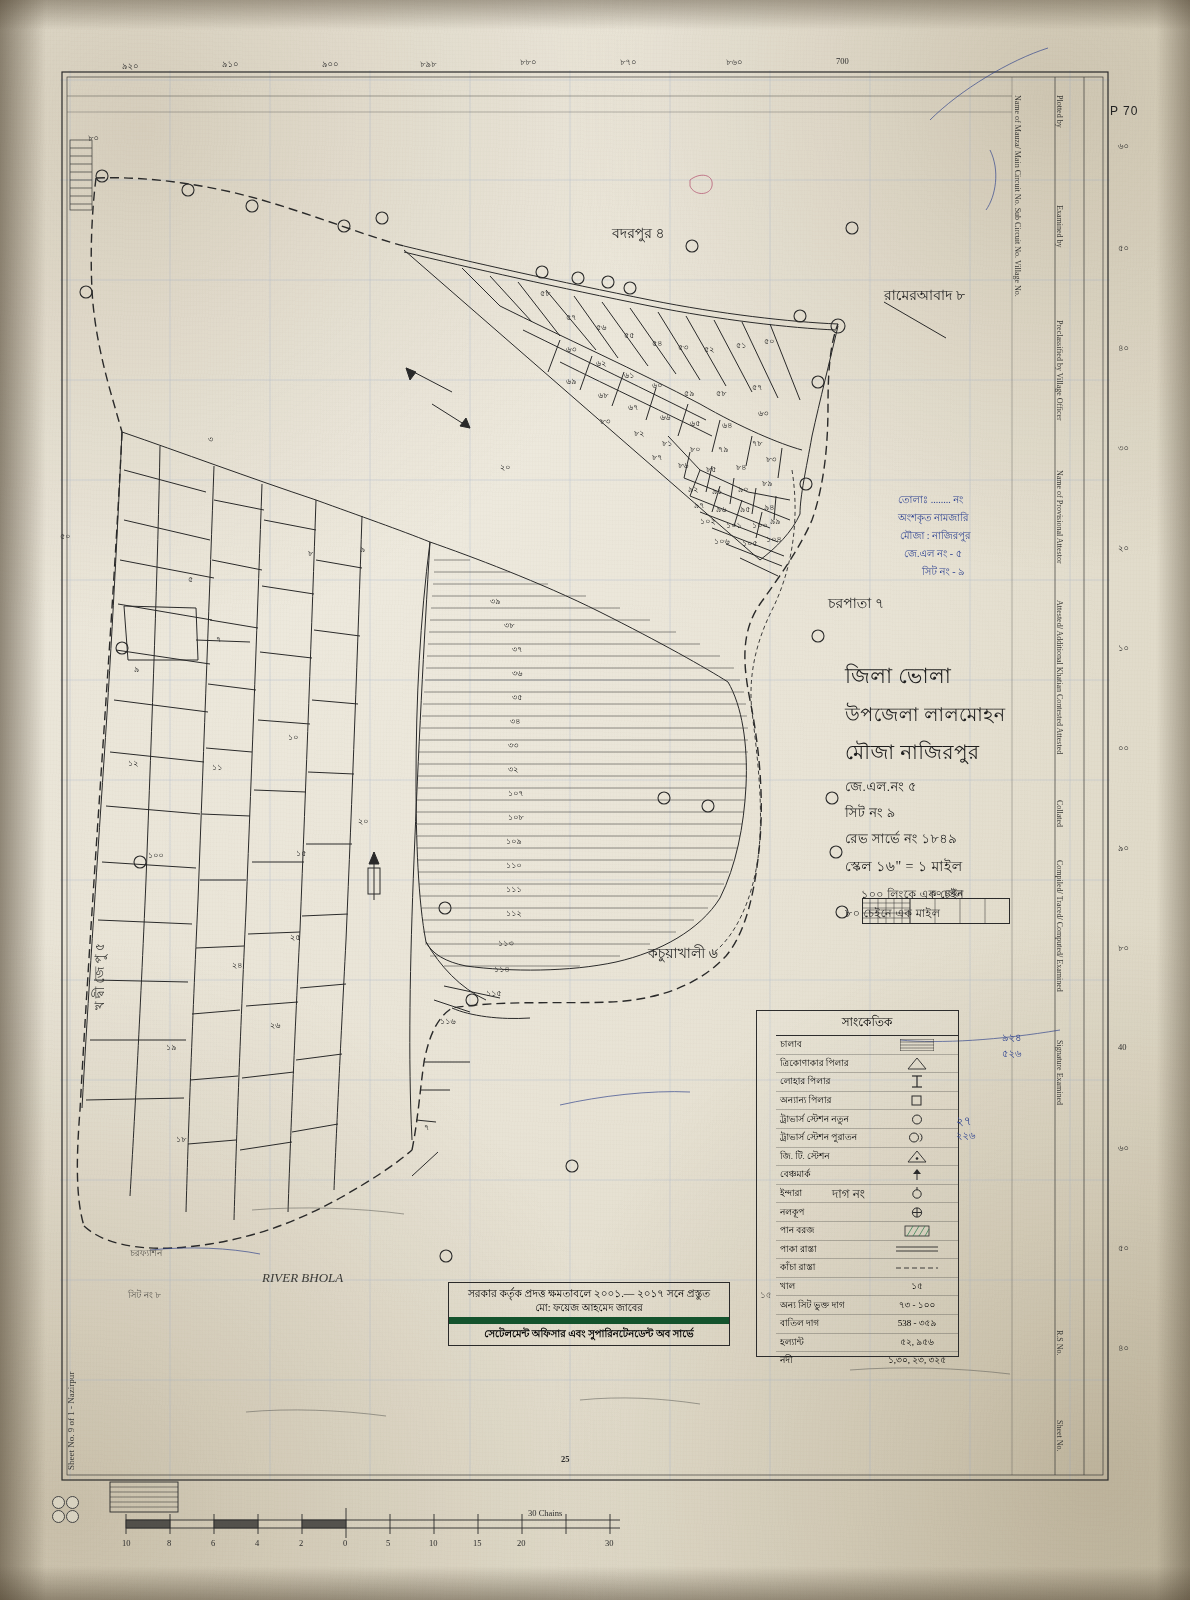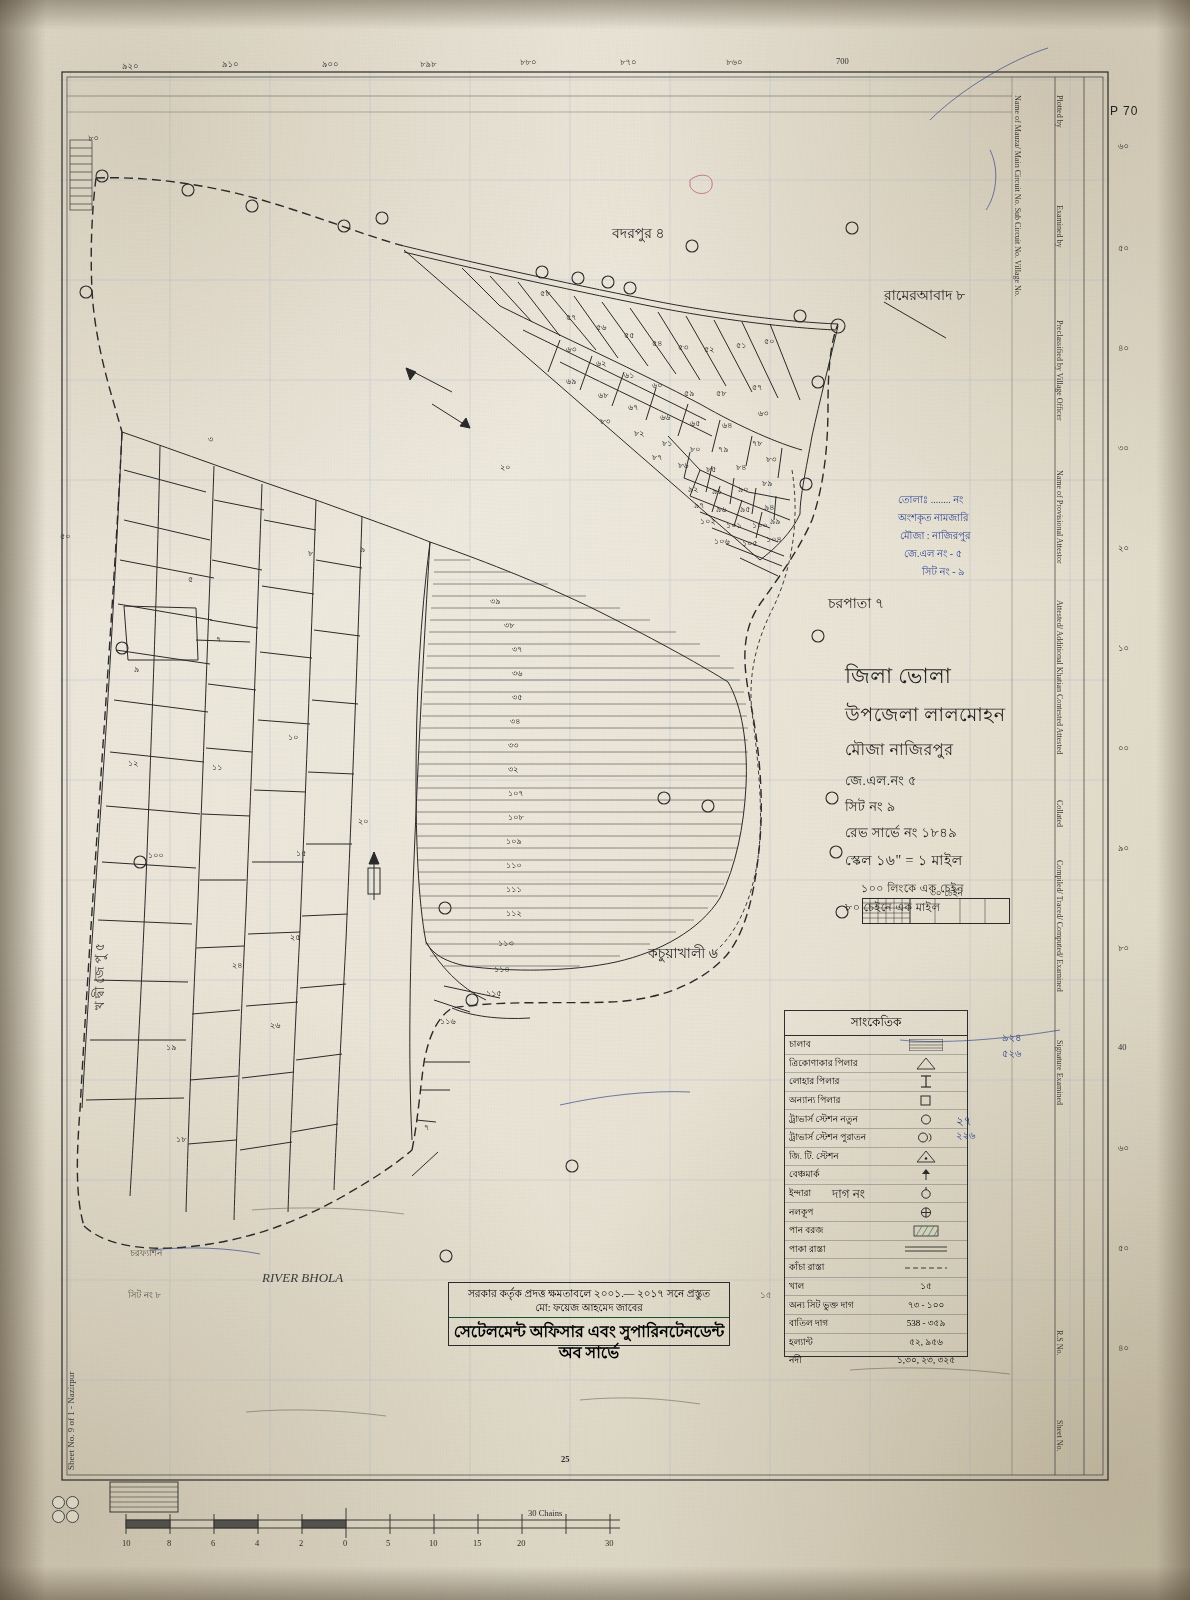--- a/index.html
+++ b/index.html
@@ -83,24 +83,25 @@
     left: 845px; top: 660px;
     width: 260px;
   }
   .title-line {
     font-family: "Liberation Serif", serif;
     color: #1d1d1d;
     letter-spacing: .5px;
   }
   .legend-box {
     position: absolute;
-    left: 784px; top: 1010px;
+    left: 756px; top: 1010px;
     width: 182px; height: 345px;
     border: 1.3px solid #2d2d2d;
     background: rgba(255,255,255,0.06);
+    padding-left: 19px;
   }
   .legend-title {
     text-align: center;
     font-family: "Liberation Serif", serif;
     font-size: 12px;
     padding-top: 2px;
     border-bottom: 1px solid #2d2d2d;
     padding-bottom: 2px;
   }
   .legend-row {
@@ -117,21 +118,21 @@
     position: absolute;
     left: 448px; top: 1282px;
     width: 280px; height: 62px;
     border: 1.2px solid #2a2a2a;
     text-align: center;
     font-family: "Liberation Serif", serif;
   }
   .footer-box div { line-height: 1.35; }
   .fb1 { font-size: 10.5px; padding-top: 4px; }
   .fb2 { font-size: 10px; }
-  .fb3 { font-size: 16px; font-weight: bold; border-top:1px solid #14532d; margin-top:2px; padding-top:3px;}
+  .fb3 { font-size: 10px; font-weight: bold; border-top:7px solid #14532d; margin-top:2px; padding-top:3px;}
   .vlabel-right {
     position: absolute;
     transform-origin: 0 0;
     transform: rotate(90deg);
     font-size: 8px;
     color: #3a3a37;
     font-family: "Liberation Serif", serif;
     white-space: nowrap;
   }
   .vlabel-up {
@@ -540,21 +541,21 @@
   <div class="htext hand" style="left:612px; top:222px; font-size:14px;">বদরপুর ৪</div>
   <div class="htext hand" style="left:884px; top:284px; font-size:14px;">রামেরআবাদ ৮</div>
   <div class="htext hand" style="left:828px; top:592px; font-size:14px;">চরপাতা ৭</div>
   <div class="htext hand" style="left:648px; top:942px; font-size:14px;">কচুয়াখালী ৬</div>
 
   <div class="vlabel-up" style="left:90px; top:1010px; font-size:13px;">খ দ্বী জে পু ৫</div>
 
   <div class="title-block">
     <div class="title-line" style="font-size:21px; margin-bottom:5px;">জিলা  ভোলা</div>
     <div class="title-line" style="font-size:19px; margin-bottom:5px;">উপজেলা  লালমোহন</div>
-    <div class="title-line" style="font-size:16px; margin-bottom:7px;">মৌজা  নাজিরপুর</div>
+    <div class="title-line" style="font-size:20px; margin-bottom:7px;">মৌজা  নাজিরপুর</div>
     <div class="title-line" style="font-size:13px; margin-bottom:5px;">জে.এল.নং  ৫</div>
     <div class="title-line" style="font-size:13px; margin-bottom:5px;">সিট নং  ৯</div>
     <div class="title-line" style="font-size:13px; margin-bottom:5px;">রেভ সার্ভে নং ১৮৪৯</div>
     <div class="title-line" style="font-size:14px; margin-bottom:7px;">স্কেল ১৬" = ১ মাইল</div>
     <div class="title-line" style="font-size:11px;margin-left:16px;">১০০ লিংকে এক চেইন</div>
     <div class="title-line" style="font-size:11px;">৮০ চেইনে এক মাইল</div>
   </div>
 
   <div class="htext" style="left:930px; top:886px; font-size:9px;">৩০ চেইন</div>
   <svg style="position:absolute; left:862px; top:898px;" width="148" height="26">

